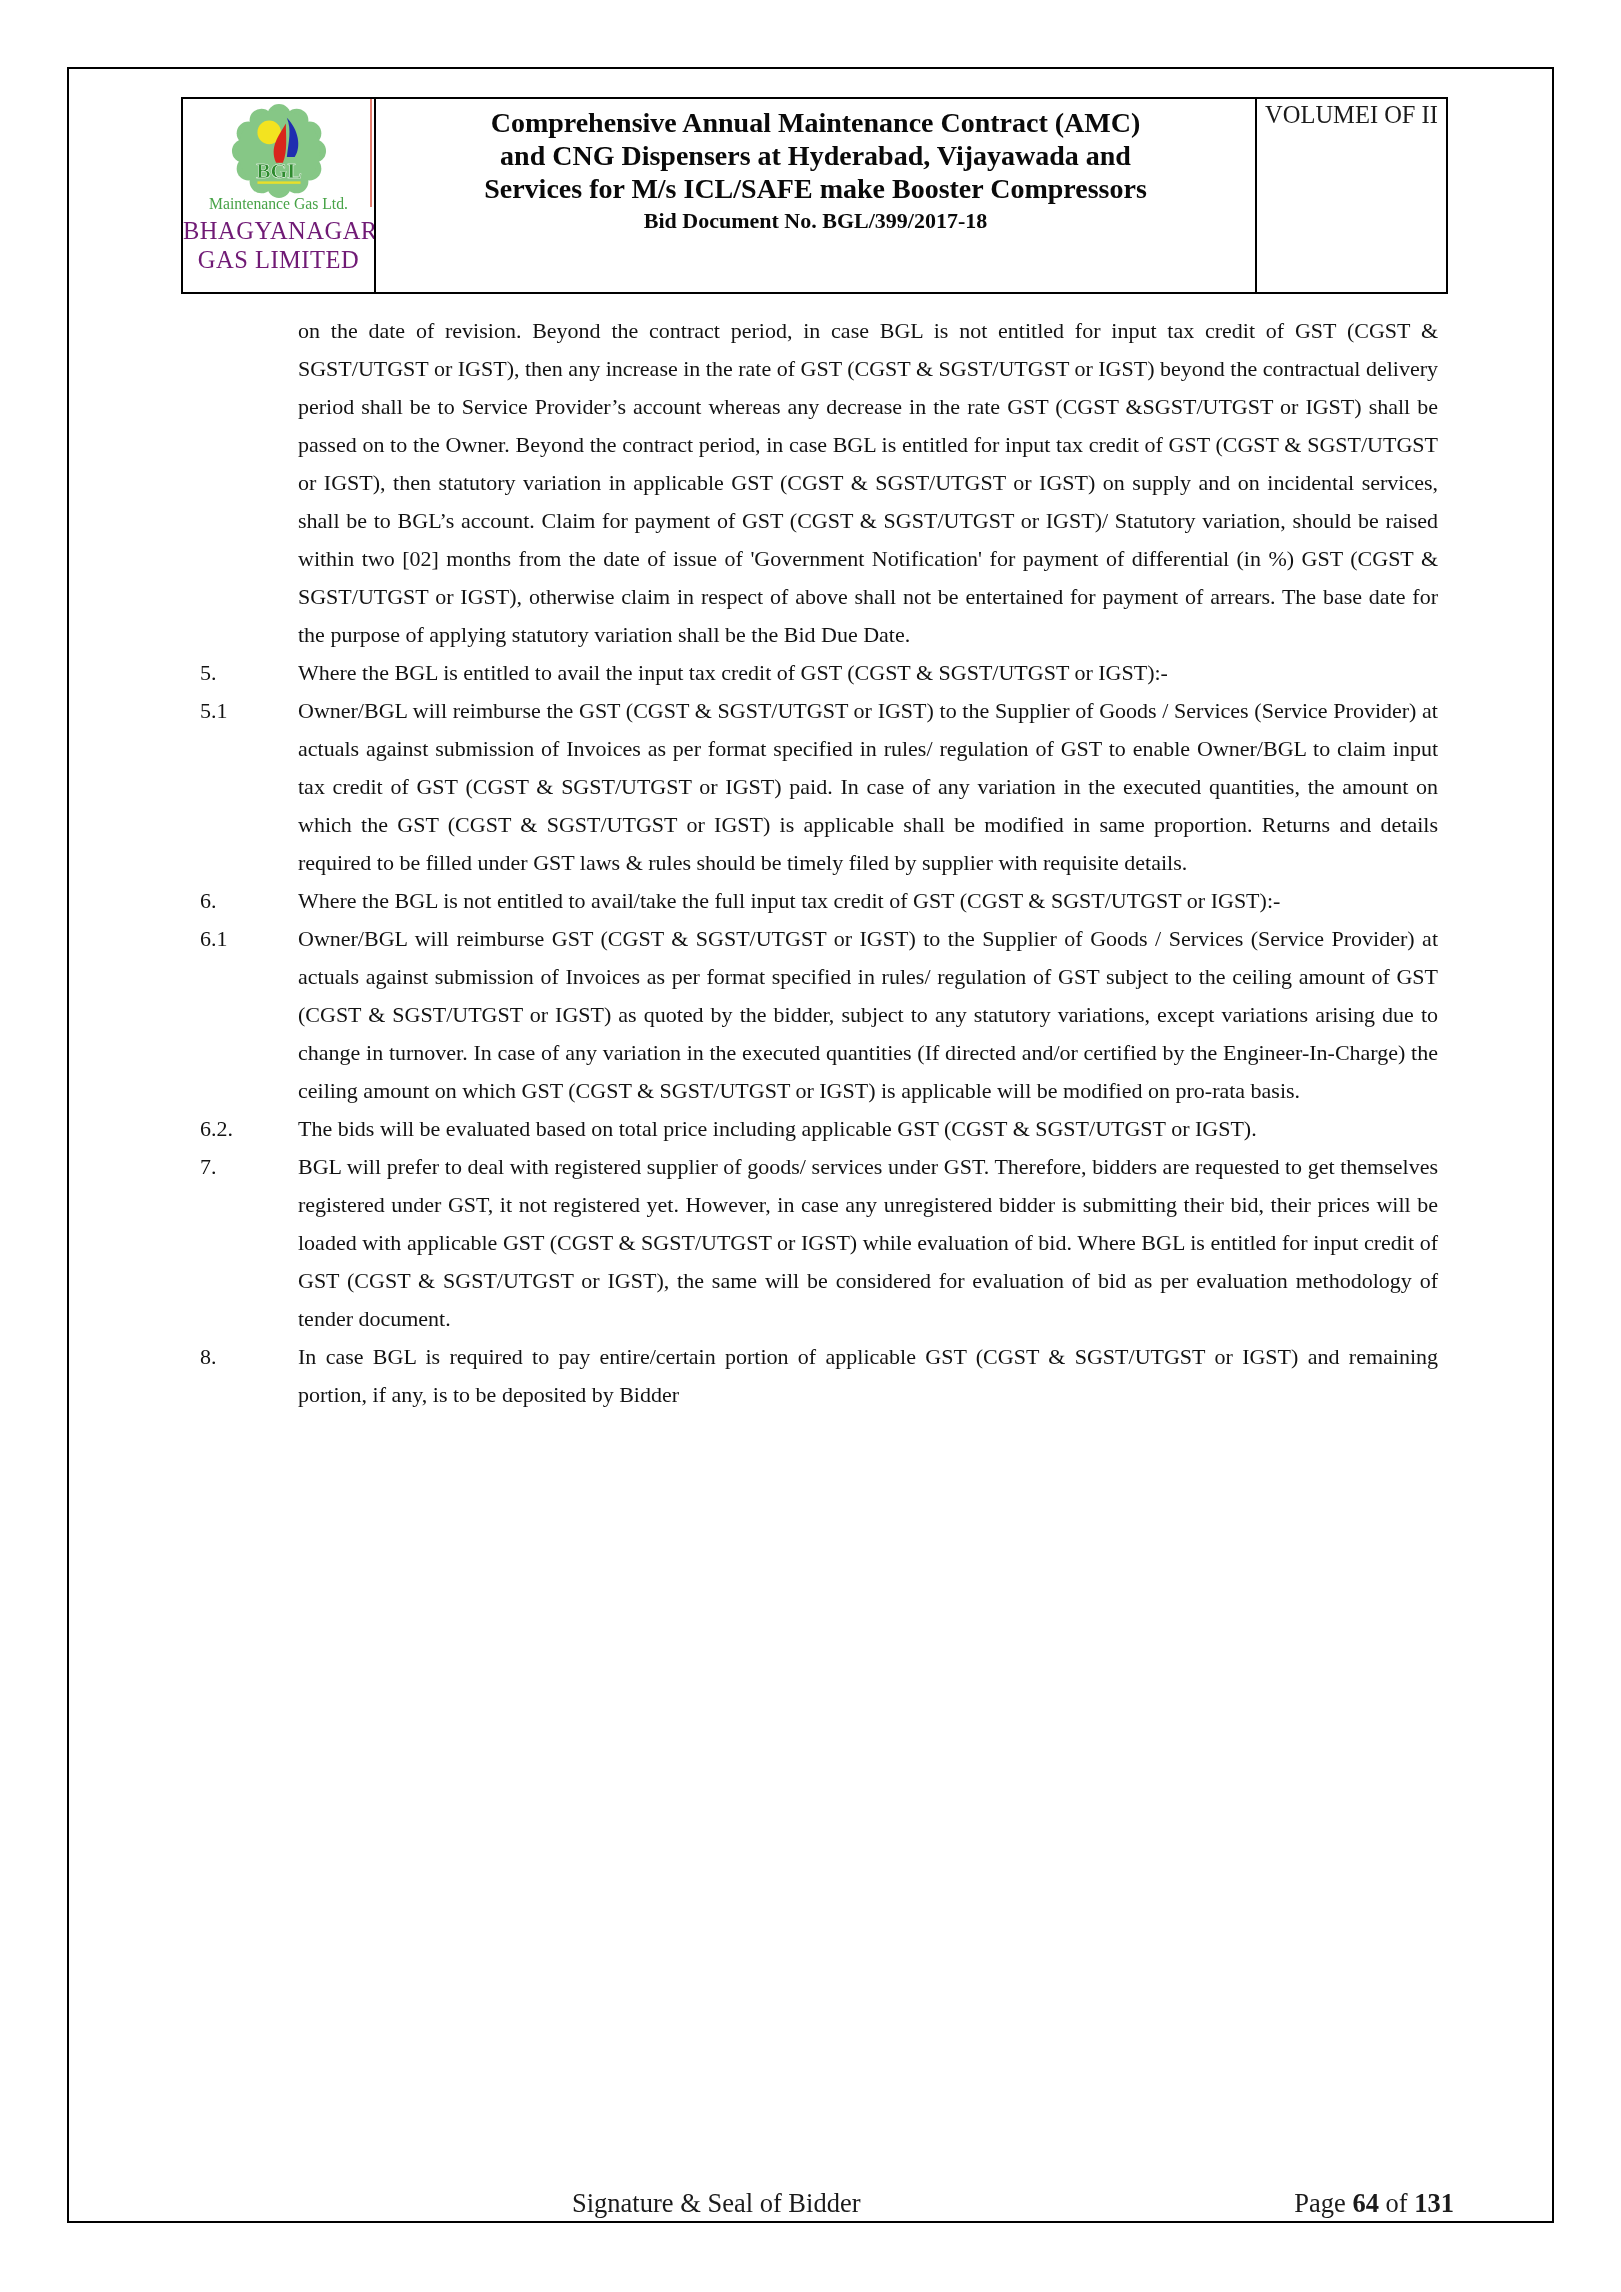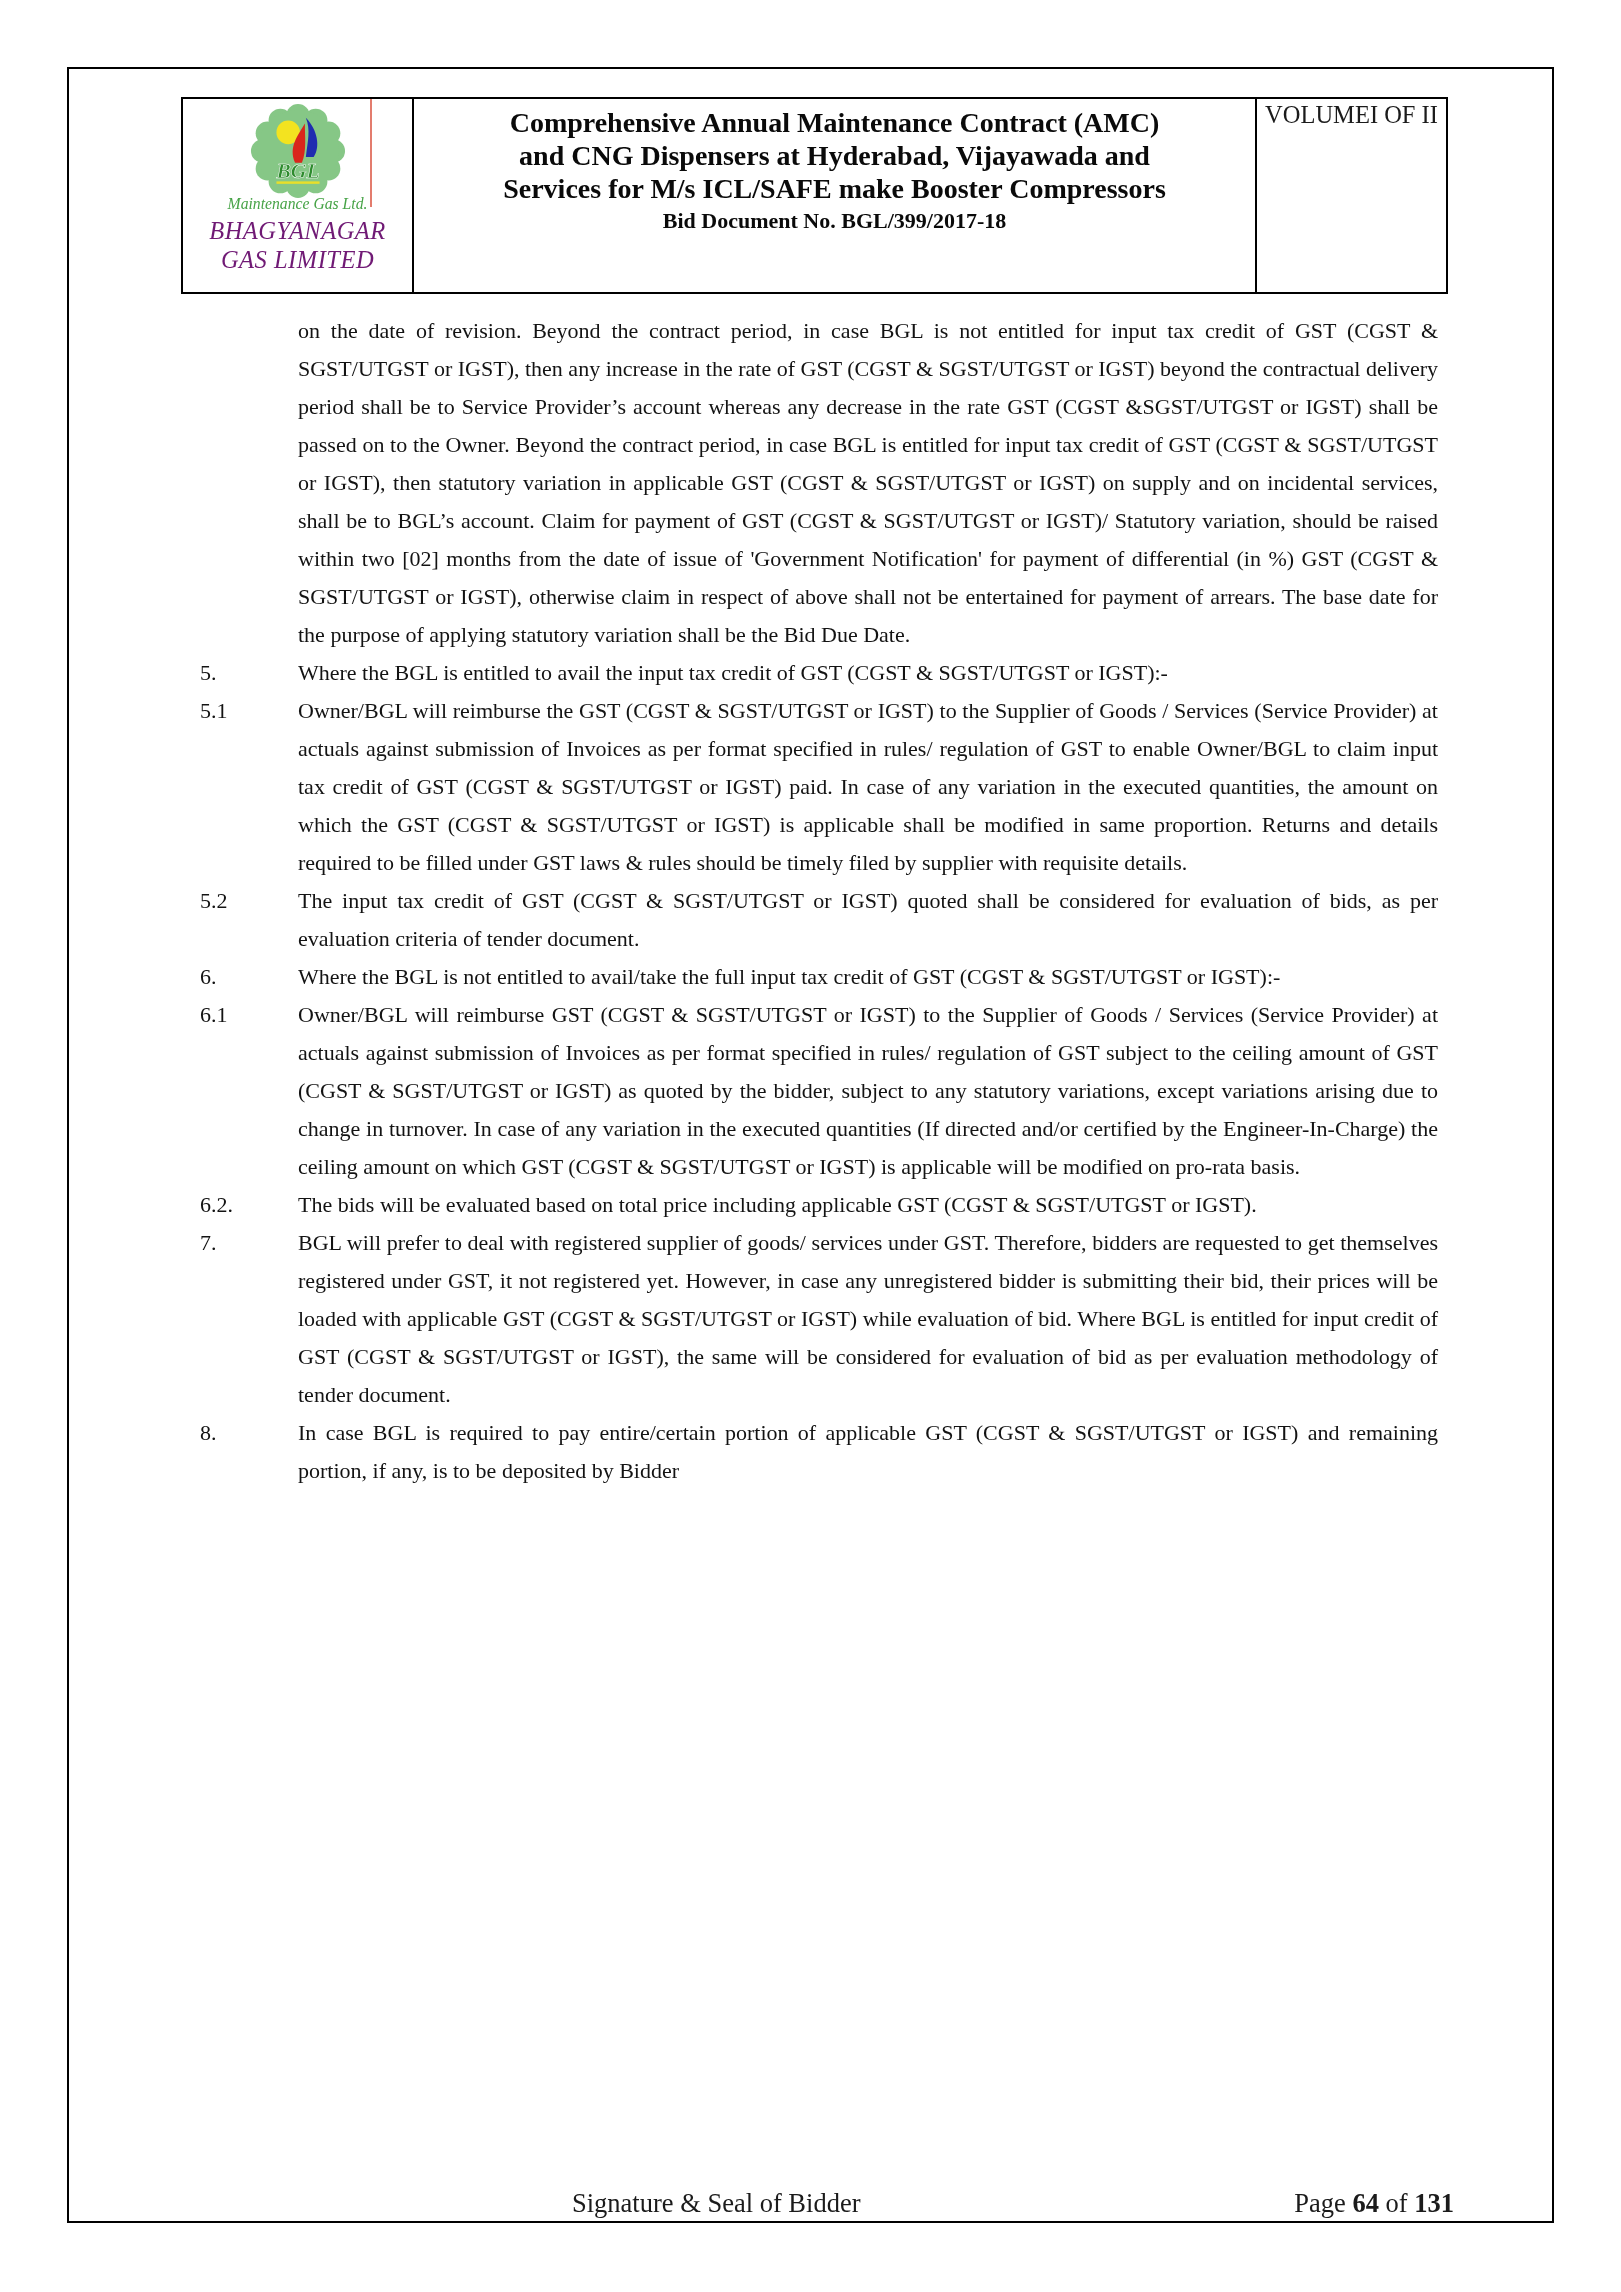--- a/index.html
+++ b/index.html
@@ -10,22 +10,22 @@
   .page-frame{
     position:absolute;left:67px;top:67px;width:1487px;height:2156px;
     border:2px solid #000;box-sizing:border-box;
   }
   
   .header-table{
     position:absolute;left:181px;top:97px;width:1267px;height:197px;
     border:2.9px solid #000;box-sizing:border-box;display:flex;background:#fff;
   }
   .logo-cell{
-    width:231px;flex:none;border-right:2.9px solid #000;box-sizing:border-box;
-    position:relative;text-align:center;overflow:hidden;font-style:italic;
+    width:193px;flex:none;border-right:2.9px solid #000;box-sizing:border-box;
+    position:relative;text-align:center;overflow:hidden;
   }
   .logo-redline{
     position:absolute;top:0;left:187px;width:2px;height:108px;background:#e37c6d;
   }
   .logo-svg{display:block;margin:2.9px auto 0 auto;}
   .logo-subtitle{
     font-size:15.7px;color:#47a347;line-height:16.7px;margin-top:-3.9px;
   }
   .org-name{
     font-size:24.5px;color:#701a75;line-height:29px;margin-top:2.9px;letter-spacing:0.5px;
@@ -123,24 +123,20 @@
   <div class="item">
     <span class="num">5.</span>
     <div class="txt">Where the BGL is entitled to avail the input tax credit of GST (CGST &amp; SGST/UTGST or IGST):-</div>
   </div>
 
   <div class="item">
     <span class="num">5.1</span>
     <div class="txt">Owner/BGL will reimburse the GST (CGST &amp; SGST/UTGST or IGST) to the Supplier of Goods / Services (Service Provider) at actuals against submission of Invoices as per format specified in rules/ regulation of GST to enable Owner/BGL to claim input tax credit of GST (CGST &amp; SGST/UTGST or IGST) paid. In case of any variation in the executed quantities, the amount on which the GST (CGST &amp; SGST/UTGST or IGST) is applicable shall be modified in same proportion. Returns and details required to be filled under GST laws &amp; rules should be timely filed by supplier with requisite details.</div>
   </div>
 
-  <div class="item">
-    <span class="num">5.2</span>
-    <div class="txt">The input tax credit of GST (CGST &amp; SGST/UTGST or IGST) quoted shall be considered for evaluation of bids, as per evaluation criteria of tender document.</div>
-  </div>
 
   <div class="item">
     <span class="num">6.</span>
     <div class="txt">Where the BGL is not entitled to avail/take the full input tax credit of GST (CGST &amp; SGST/UTGST or IGST):-</div>
   </div>
 
   <div class="item">
     <span class="num">6.1</span>
     <div class="txt">Owner/BGL will reimburse GST (CGST &amp; SGST/UTGST or IGST) to the Supplier of Goods / Services (Service Provider) at actuals against submission of Invoices as per format specified in rules/ regulation of GST subject to the ceiling amount of GST (CGST &amp; SGST/UTGST or IGST) as quoted by the bidder, subject to any statutory variations, except variations arising due to change in turnover. In case of any variation in the executed quantities (If directed and/or certified by the Engineer-In-Charge) the ceiling amount on which GST (CGST &amp; SGST/UTGST or IGST) is applicable will be modified on pro-rata basis.</div>
   </div>

